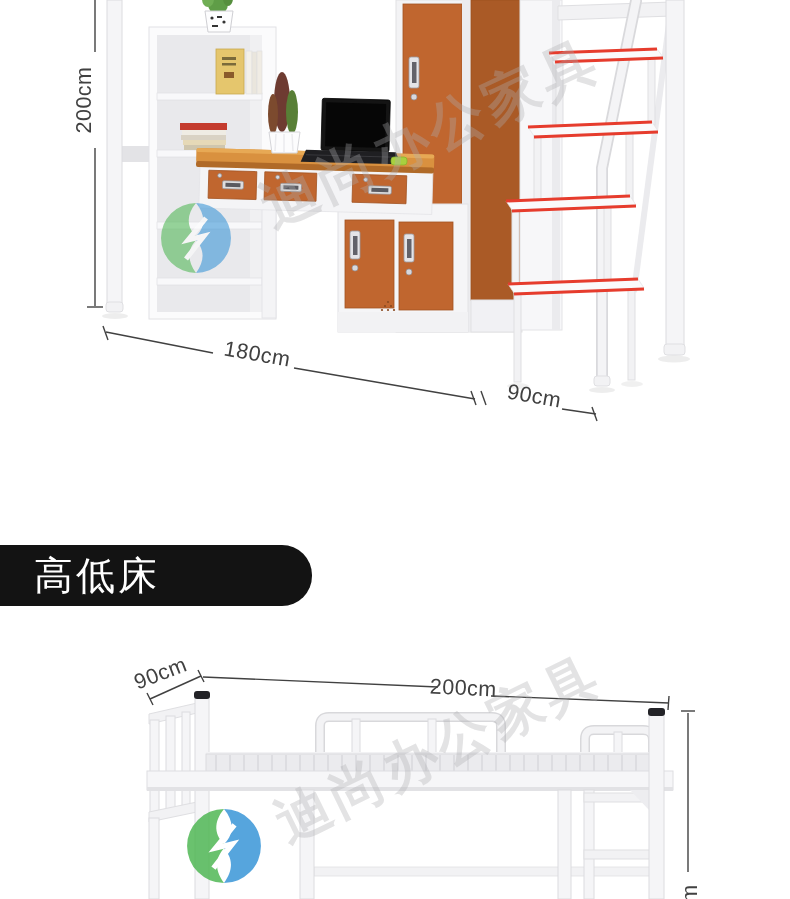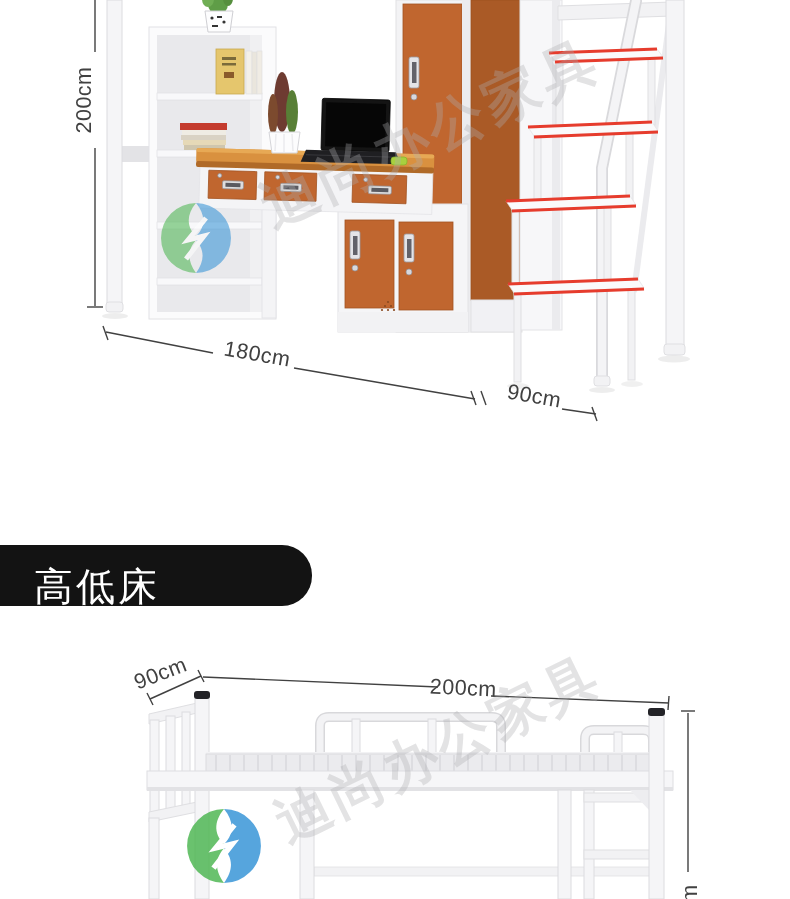--- a/index.html
+++ b/index.html
@@ -38,21 +38,21 @@
   .wm-logo{position:absolute;pointer-events:none;}
   .wm-logo.top{left:160px;top:202px;opacity:0.55;}
   .wm-logo.bottom{left:186px;top:168px;opacity:0.8;}
   .wm-green{fill:var(--wm_green);}
   .wm-blue{fill:var(--wm_blue);}
 
   
   .banner{
     position:absolute;left:0;top:545px;width:312px;height:61px;
     background:var(--banner_bg);border-radius:0 30px 30px 0;
-    display:flex;align-items:flex-end;padding-left:34px;box-sizing:border-box;
+    display:flex;align-items:center;padding-left:34px;box-sizing:border-box;
   }
   .banner span{
     color:var(--banner_fg);font-size:39px;letter-spacing:3px;
     font-family:"Liberation Sans",sans-serif;font-weight:500;line-height:1;
   }
 </style>
 </head>
 <body>
 
 <div class="canvas">

